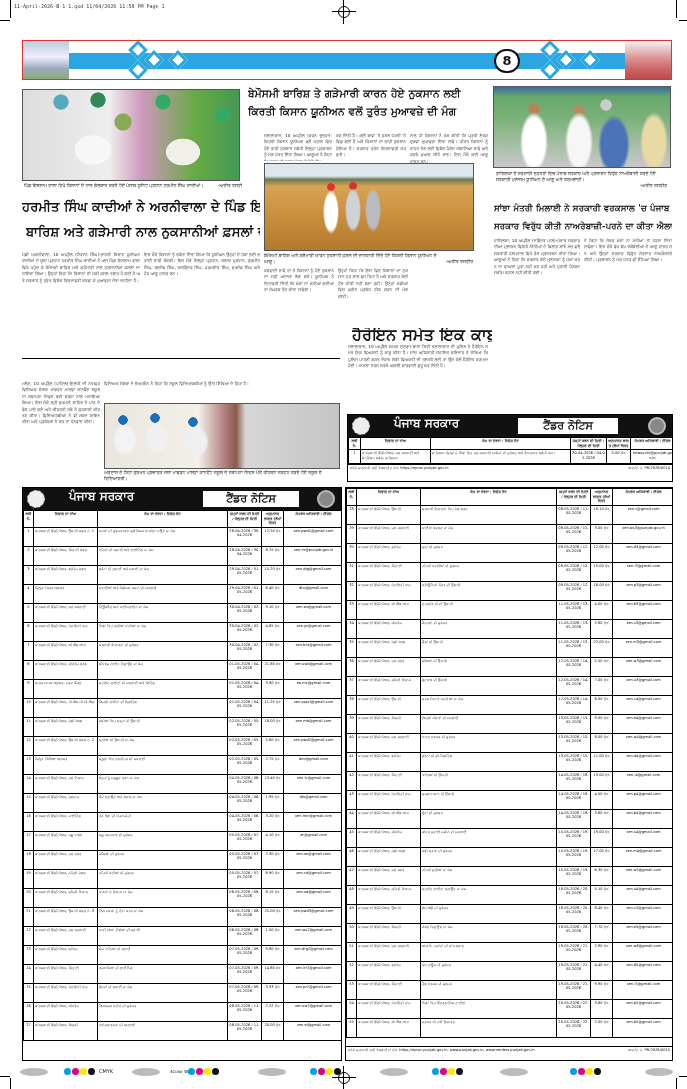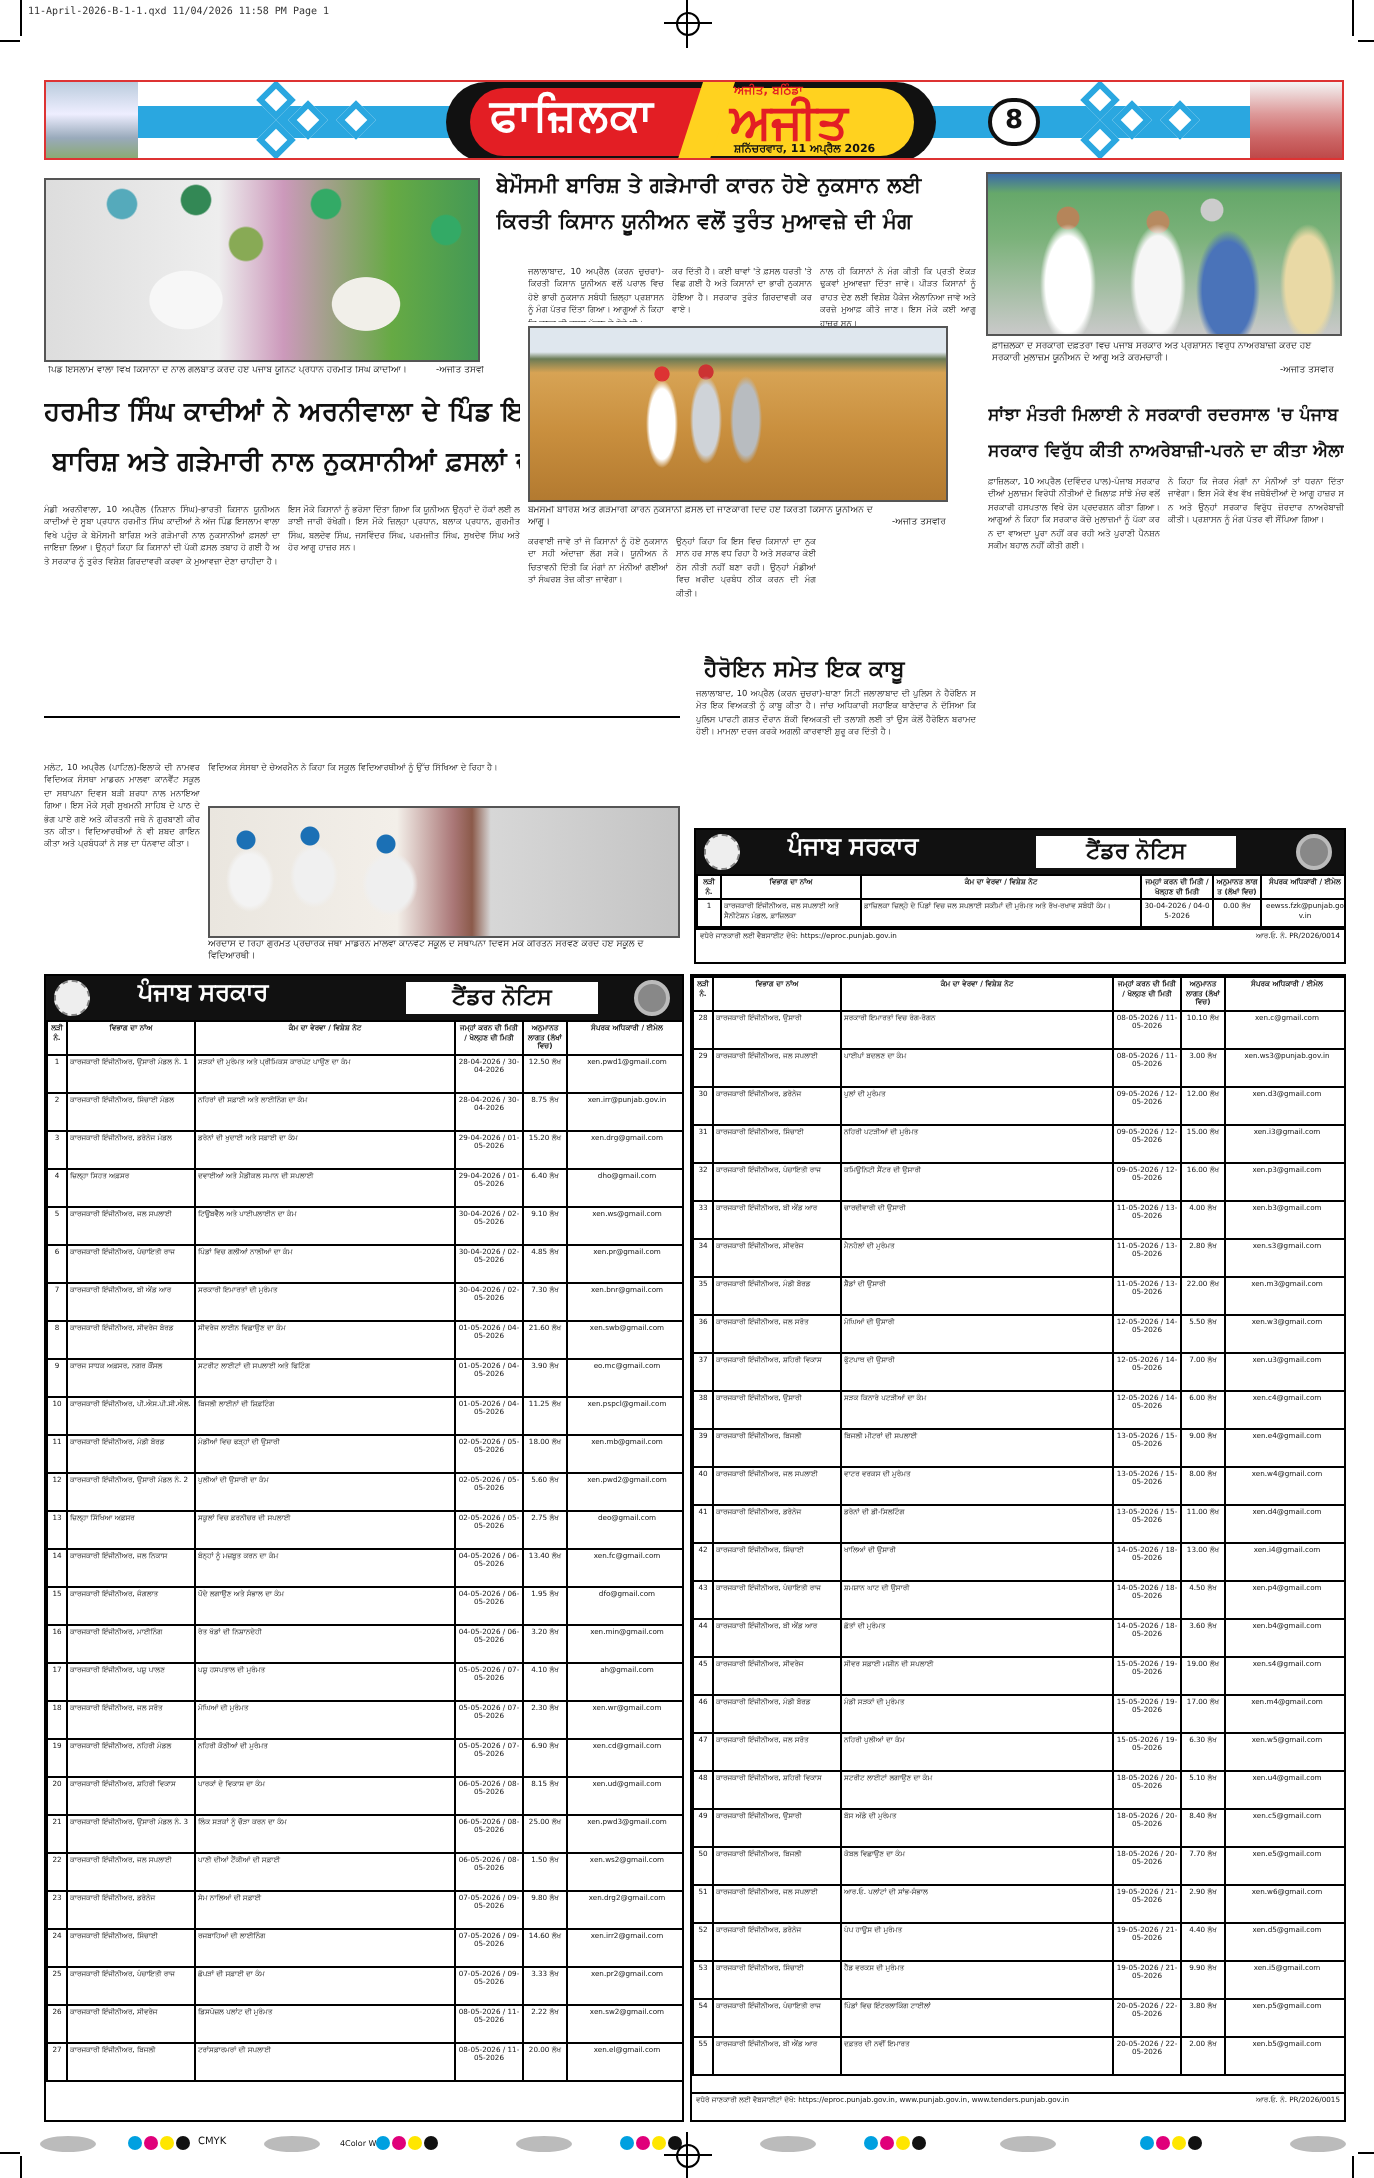--- a/index.html
+++ b/index.html
@@ -105,29 +105,20 @@
     <div class="diam" style="left:108px;top:2px"></div>
     <div class="diam" style="left:124px;top:12px"></div>
     <div class="diam" style="left:108px;top:22px"></div>
     <div class="diam" style="left:148px;top:12px"></div>
     <div class="diam" style="left:520px;top:2px"></div>
     <div class="diam" style="left:536px;top:12px"></div>
     <div class="diam" style="left:520px;top:22px"></div>
     <div class="diam" style="left:560px;top:12px"></div>
     <div class="pic left"></div>
     <div class="pic right"></div>
-    <div class="oval">
-      <div class="red"></div>
-        <div class="yel"></div>
-        <div class="slash"></div>
-      <div class="m-name">ਫਾਜ਼ਿਲਕਾ</div>
-      <div class="m-city">ਅਜੀਤ, ਬਠਿੰਡਾ</div>
-      <div class="m-brand">ਅਜੀਤ</div>
-      <div class="m-date">ਸ਼ਨਿੱਚਰਵਾਰ, 11 ਅਪ੍ਰੈਲ 2026</div>
-    </div>
     <div class="pageno">8</div>
   </div>
 
   <div class="photo ph1"></div>
   <div class="caption" style="left:24px;top:183px;width:190px;height:6px;white-space:nowrap">ਪਿੰਡ ਇਸਲਾਮ ਵਾਲਾ ਵਿਖੇ ਕਿਸਾਨਾਂ ਦੇ ਨਾਲ ਗੱਲਬਾਤ ਕਰਦੇ ਹੋਏ ਪੰਜਾਬ ਯੂਨਿਟ ਪ੍ਰਧਾਨ ਹਰਮੀਤ ਸਿੰਘ ਕਾਦੀਆਂ।</div>
   <div class="caption" style="left:218px;top:183px;width:24px;height:6px;white-space:nowrap">-ਅਜੀਤ ਤਸਵੀਰ</div>
   <div class="head" style="left:22px;top:198px;width:238px;font-size:13px;line-height:18px">ਹਰਮੀਤ ਸਿੰਘ ਕਾਦੀਆਂ ਨੇ ਅਰਨੀਵਾਲਾ ਦੇ ਪਿੰਡ ਇਸਲਾਮ ਵਾਲਾ ਵਿਖੇ</div>
   <div class="head" style="left:26px;top:223px;width:234px;font-size:13px;line-height:18px">ਬਾਰਿਸ਼ ਅਤੇ ਗੜੇਮਾਰੀ ਨਾਲ ਨੁਕਸਾਨੀਆਂ ਫ਼ਸਲਾਂ ਦਾ ਜਾਇਜ਼ਾ ਲਿਆ</div>
   <div class="body" style="left:22px;top:252px;width:118px;height:106px">ਮੰਡੀ ਅਰਨੀਵਾਲਾ, 10 ਅਪ੍ਰੈਲ (ਨਿਸ਼ਾਨ ਸਿੰਘ)-ਭਾਰਤੀ ਕਿਸਾਨ ਯੂਨੀਅਨ ਕਾਦੀਆਂ ਦੇ ਸੂਬਾ ਪ੍ਰਧਾਨ ਹਰਮੀਤ ਸਿੰਘ ਕਾਦੀਆਂ ਨੇ ਅੱਜ ਪਿੰਡ ਇਸਲਾਮ ਵਾਲਾ ਵਿਖੇ ਪਹੁੰਚ ਕੇ ਬੇਮੌਸਮੀ ਬਾਰਿਸ਼ ਅਤੇ ਗੜੇਮਾਰੀ ਨਾਲ ਨੁਕਸਾਨੀਆਂ ਫ਼ਸਲਾਂ ਦਾ ਜਾਇਜ਼ਾ ਲਿਆ। ਉਨ੍ਹਾਂ ਕਿਹਾ ਕਿ ਕਿਸਾਨਾਂ ਦੀ ਪੱਕੀ ਫ਼ਸਲ ਤਬਾਹ ਹੋ ਗਈ ਹੈ ਅਤੇ ਸਰਕਾਰ ਨੂੰ ਤੁਰੰਤ ਵਿਸ਼ੇਸ਼ ਗਿਰਦਾਵਰੀ ਕਰਵਾ ਕੇ ਮੁਆਵਜ਼ਾ ਦੇਣਾ ਚਾਹੀਦਾ ਹੈ।</div>
   <div class="body" style="left:144px;top:252px;width:116px;height:106px">ਇਸ ਮੌਕੇ ਕਿਸਾਨਾਂ ਨੂੰ ਭਰੋਸਾ ਦਿੱਤਾ ਗਿਆ ਕਿ ਯੂਨੀਅਨ ਉਨ੍ਹਾਂ ਦੇ ਹੱਕਾਂ ਲਈ ਲੜਾਈ ਜਾਰੀ ਰੱਖੇਗੀ। ਇਸ ਮੌਕੇ ਜ਼ਿਲ੍ਹਾ ਪ੍ਰਧਾਨ, ਬਲਾਕ ਪ੍ਰਧਾਨ, ਗੁਰਮੀਤ ਸਿੰਘ, ਬਲਦੇਵ ਸਿੰਘ, ਜਸਵਿੰਦਰ ਸਿੰਘ, ਪਰਮਜੀਤ ਸਿੰਘ, ਸੁਖਦੇਵ ਸਿੰਘ ਅਤੇ ਹੋਰ ਆਗੂ ਹਾਜ਼ਰ ਸਨ।</div>
@@ -136,27 +127,27 @@
   <div class="head" style="left:248px;top:86px;width:240px;font-size:10.5px;line-height:14px">ਬੇਮੌਸਮੀ ਬਾਰਿਸ਼ ਤੇ ਗੜੇਮਾਰੀ ਕਾਰਨ ਹੋਏ ਨੁਕਸਾਨ ਲਈ</div>
   <div class="body" style="left:264px;top:133px;width:68px;height:28px">ਜਲਾਲਾਬਾਦ, 10 ਅਪ੍ਰੈਲ (ਕਰਨ ਚੁਚਰਾ)-ਕਿਰਤੀ ਕਿਸਾਨ ਯੂਨੀਅਨ ਵਲੋਂ ਪਰਾਲ ਵਿਚ ਹੋਏ ਭਾਰੀ ਨੁਕਸਾਨ ਸਬੰਧੀ ਜ਼ਿਲ੍ਹਾ ਪ੍ਰਸ਼ਾਸਨ ਨੂੰ ਮੰਗ ਪੱਤਰ ਦਿੱਤਾ ਗਿਆ। ਆਗੂਆਂ ਨੇ ਕਿਹਾ ਕਿ ਕਣਕ ਦੀ ਫ਼ਸਲ ਪੱਕਣ ਦੇ ਨੇੜੇ ਸੀ।</div>
   <div class="body" style="left:336px;top:133px;width:70px;height:28px">ਕਰ ਦਿੱਤੀ ਹੈ। ਕਈ ਥਾਵਾਂ 'ਤੇ ਫ਼ਸਲ ਧਰਤੀ 'ਤੇ ਵਿਛ ਗਈ ਹੈ ਅਤੇ ਕਿਸਾਨਾਂ ਦਾ ਭਾਰੀ ਨੁਕਸਾਨ ਹੋਇਆ ਹੈ। ਸਰਕਾਰ ਤੁਰੰਤ ਗਿਰਦਾਵਰੀ ਕਰਵਾਏ।</div>
   <div class="body" style="left:410px;top:133px;width:78px;height:150px">ਨਾਲ ਹੀ ਕਿਸਾਨਾਂ ਨੇ ਮੰਗ ਕੀਤੀ ਕਿ ਪ੍ਰਤੀ ਏਕੜ ਢੁਕਵਾਂ ਮੁਆਵਜ਼ਾ ਦਿੱਤਾ ਜਾਵੇ। ਪੀੜਤ ਕਿਸਾਨਾਂ ਨੂੰ ਰਾਹਤ ਦੇਣ ਲਈ ਵਿਸ਼ੇਸ਼ ਪੈਕੇਜ ਐਲਾਨਿਆ ਜਾਵੇ ਅਤੇ ਕਰਜ਼ੇ ਮੁਆਫ਼ ਕੀਤੇ ਜਾਣ। ਇਸ ਮੌਕੇ ਕਈ ਆਗੂ ਹਾਜ਼ਰ ਸਨ।</div>
   <div class="photo ph2"></div>
   <div class="caption" style="left:264px;top:253px;width:180px;height:12px">ਬੇਮੌਸਮੀ ਬਾਰਿਸ਼ ਅਤੇ ਗੜੇਮਾਰੀ ਕਾਰਨ ਨੁਕਸਾਨੀ ਫ਼ਸਲ ਦੀ ਜਾਣਕਾਰੀ ਦਿੰਦੇ ਹੋਏ ਕਿਰਤੀ ਕਿਸਾਨ ਯੂਨੀਅਨ ਦੇ ਆਗੂ।</div>
   <div class="caption" style="left:446px;top:259px;width:30px;height:6px;white-space:nowrap">-ਅਜੀਤ ਤਸਵੀਰ</div>
   <div class="body" style="left:264px;top:268px;width:70px;height:64px">ਕਰਵਾਈ ਜਾਵੇ ਤਾਂ ਜੋ ਕਿਸਾਨਾਂ ਨੂੰ ਹੋਏ ਨੁਕਸਾਨ ਦਾ ਸਹੀ ਅੰਦਾਜ਼ਾ ਲੱਗ ਸਕੇ। ਯੂਨੀਅਨ ਨੇ ਚਿਤਾਵਨੀ ਦਿੱਤੀ ਕਿ ਮੰਗਾਂ ਨਾ ਮੰਨੀਆਂ ਗਈਆਂ ਤਾਂ ਸੰਘਰਸ਼ ਤੇਜ਼ ਕੀਤਾ ਜਾਵੇਗਾ।</div>
   <div class="body" style="left:338px;top:268px;width:70px;height:64px">ਉਨ੍ਹਾਂ ਕਿਹਾ ਕਿ ਇਸ ਵਿਚ ਕਿਸਾਨਾਂ ਦਾ ਨੁਕਸਾਨ ਹਰ ਸਾਲ ਵਧ ਰਿਹਾ ਹੈ ਅਤੇ ਸਰਕਾਰ ਕੋਈ ਠੋਸ ਨੀਤੀ ਨਹੀਂ ਬਣਾ ਰਹੀ। ਉਨ੍ਹਾਂ ਮੰਡੀਆਂ ਵਿਚ ਖ਼ਰੀਦ ਪ੍ਰਬੰਧ ਠੀਕ ਕਰਨ ਦੀ ਮੰਗ ਕੀਤੀ।</div>
 
-  <div class="head" style="left:352px;top:328px;width:140px;font-size:11px;line-height:14px">ਹੈਰੋਇਨ ਸਮੇਤ ਇਕ ਕਾਬੂ</div>
+  <div class="head" style="left:352px;top:328px;width:140px;font-size:16px;line-height:14px">ਹੈਰੋਇਨ ਸਮੇਤ ਇਕ ਕਾਬੂ</div>
   <div class="body" style="left:348px;top:344px;width:140px;height:52px">ਜਲਾਲਾਬਾਦ, 10 ਅਪ੍ਰੈਲ (ਕਰਨ ਚੁਚਰਾ)-ਥਾਣਾ ਸਿਟੀ ਜਲਾਲਾਬਾਦ ਦੀ ਪੁਲਿਸ ਨੇ ਹੈਰੋਇਨ ਸਮੇਤ ਇਕ ਵਿਅਕਤੀ ਨੂੰ ਕਾਬੂ ਕੀਤਾ ਹੈ। ਜਾਂਚ ਅਧਿਕਾਰੀ ਸਹਾਇਕ ਥਾਣੇਦਾਰ ਨੇ ਦੱਸਿਆ ਕਿ ਪੁਲਿਸ ਪਾਰਟੀ ਗਸ਼ਤ ਦੌਰਾਨ ਸ਼ੱਕੀ ਵਿਅਕਤੀ ਦੀ ਤਲਾਸ਼ੀ ਲਈ ਤਾਂ ਉਸ ਕੋਲੋਂ ਹੈਰੋਇਨ ਬਰਾਮਦ ਹੋਈ। ਮਾਮਲਾ ਦਰਜ ਕਰਕੇ ਅਗਲੀ ਕਾਰਵਾਈ ਸ਼ੁਰੂ ਕਰ ਦਿੱਤੀ ਹੈ।</div>
 
   <div class="photo ph3"></div>
   <div class="caption" style="left:496px;top:171px;width:175px;height:18px">ਫ਼ਾਜ਼ਿਲਕਾ ਦੇ ਸਰਕਾਰੀ ਦਫ਼ਤਰਾਂ ਵਿਚ ਪੰਜਾਬ ਸਰਕਾਰ ਅਤੇ ਪ੍ਰਸ਼ਾਸਨ ਵਿਰੁੱਧ ਨਾਅਰੇਬਾਜ਼ੀ ਕਰਦੇ ਹੋਏ ਸਰਕਾਰੀ ਮੁਲਾਜ਼ਮ ਯੂਨੀਅਨ ਦੇ ਆਗੂ ਅਤੇ ਕਰਮਚਾਰੀ।</div>
   <div class="caption" style="left:640px;top:183px;width:32px;height:6px;white-space:nowrap">-ਅਜੀਤ ਤਸਵੀਰ</div>
-  <div class="head" style="left:494px;top:202px;width:178px;font-size:8.5px;line-height:12px">ਸਾਂਝਾ ਮੰਤਰੀ ਮਿਲਾਈ ਨੇ ਸਰਕਾਰੀ ਰਦਰਸਾਲ 'ਚ ਪੰਜਾਬ</div>
+  <div class="head" style="left:494px;top:202px;width:178px;font-size:8.5px;line-height:12px">ਸਾਂਝਾ ਮੰਤਰੀ ਮਿਲਾਈ ਨੇ ਸਰਕਾਰੀ ਵਰਕਸਾਲ 'ਚ ਪੰਜਾਬ</div>
   <div class="head" style="left:494px;top:220px;width:178px;font-size:8.5px;line-height:12px">ਸਰਕਾਰ ਵਿਰੁੱਧ ਕੀਤੀ ਨਾਅਰੇਬਾਜ਼ੀ-ਪਰਨੇ ਦਾ ਕੀਤਾ ਐਲਾਨ</div>
   <div class="body" style="left:494px;top:238px;width:86px;height:160px">ਫ਼ਾਜ਼ਿਲਕਾ, 10 ਅਪ੍ਰੈਲ (ਦਵਿੰਦਰ ਪਾਲ)-ਪੰਜਾਬ ਸਰਕਾਰ ਦੀਆਂ ਮੁਲਾਜ਼ਮ ਵਿਰੋਧੀ ਨੀਤੀਆਂ ਦੇ ਖ਼ਿਲਾਫ਼ ਸਾਂਝੇ ਮੰਚ ਵਲੋਂ ਸਰਕਾਰੀ ਹਸਪਤਾਲ ਵਿਖੇ ਰੋਸ ਪ੍ਰਦਰਸ਼ਨ ਕੀਤਾ ਗਿਆ। ਆਗੂਆਂ ਨੇ ਕਿਹਾ ਕਿ ਸਰਕਾਰ ਕੱਚੇ ਮੁਲਾਜ਼ਮਾਂ ਨੂੰ ਪੱਕਾ ਕਰਨ ਦਾ ਵਾਅਦਾ ਪੂਰਾ ਨਹੀਂ ਕਰ ਰਹੀ ਅਤੇ ਪੁਰਾਣੀ ਪੈਨਸ਼ਨ ਸਕੀਮ ਬਹਾਲ ਨਹੀਂ ਕੀਤੀ ਗਈ।</div>
   <div class="body" style="left:584px;top:238px;width:88px;height:160px">ਨੇ ਕਿਹਾ ਕਿ ਜੇਕਰ ਮੰਗਾਂ ਨਾ ਮੰਨੀਆਂ ਤਾਂ ਧਰਨਾ ਦਿੱਤਾ ਜਾਵੇਗਾ। ਇਸ ਮੌਕੇ ਵੱਖ ਵੱਖ ਜਥੇਬੰਦੀਆਂ ਦੇ ਆਗੂ ਹਾਜ਼ਰ ਸਨ ਅਤੇ ਉਨ੍ਹਾਂ ਸਰਕਾਰ ਵਿਰੁੱਧ ਜ਼ੋਰਦਾਰ ਨਾਅਰੇਬਾਜ਼ੀ ਕੀਤੀ। ਪ੍ਰਸ਼ਾਸਨ ਨੂੰ ਮੰਗ ਪੱਤਰ ਵੀ ਸੌਂਪਿਆ ਗਿਆ।</div>
 
   <div class="rule" style="left:22px;top:358px;width:318px;height:1px"></div>
   <div class="body" style="left:22px;top:381px;width:78px;height:100px">ਮਲੋਟ, 10 ਅਪ੍ਰੈਲ (ਪਾਟਿਲ)-ਇਲਾਕੇ ਦੀ ਨਾਮਵਰ ਵਿਦਿਅਕ ਸੰਸਥਾ ਮਾਡਰਨ ਮਾਲਵਾ ਕਾਨਵੈਂਟ ਸਕੂਲ ਦਾ ਸਥਾਪਨਾ ਦਿਵਸ ਬੜੀ ਸ਼ਰਧਾ ਨਾਲ ਮਨਾਇਆ ਗਿਆ। ਇਸ ਮੌਕੇ ਸ੍ਰੀ ਸੁਖਮਨੀ ਸਾਹਿਬ ਦੇ ਪਾਠ ਦੇ ਭੋਗ ਪਾਏ ਗਏ ਅਤੇ ਕੀਰਤਨੀ ਜਥੇ ਨੇ ਗੁਰਬਾਣੀ ਕੀਰਤਨ ਕੀਤਾ। ਵਿਦਿਆਰਥੀਆਂ ਨੇ ਵੀ ਸ਼ਬਦ ਗਾਇਨ ਕੀਤਾ ਅਤੇ ਪ੍ਰਬੰਧਕਾਂ ਨੇ ਸਭ ਦਾ ਧੰਨਵਾਦ ਕੀਤਾ।</div>
   <div class="body" style="left:104px;top:381px;width:236px;height:20px">ਵਿਦਿਅਕ ਸੰਸਥਾ ਦੇ ਚੇਅਰਮੈਨ ਨੇ ਕਿਹਾ ਕਿ ਸਕੂਲ ਵਿਦਿਆਰਥੀਆਂ ਨੂੰ ਉੱਚ ਸਿੱਖਿਆ ਦੇ ਰਿਹਾ ਹੈ।</div>
   <div class="photo ph4"></div>
   <div class="caption" style="left:104px;top:470px;width:236px;height:12px">ਅਰਦਾਸ ਦੇ ਰਿਹਾ ਗੁਰਮਤ ਪ੍ਰਚਾਰਕ ਜਥਾ ਮਾਡਰਨ ਮਾਲਵਾ ਕਾਨਵੈਂਟ ਸਕੂਲ ਦੇ ਸਥਾਪਨਾ ਦਿਵਸ ਮੌਕੇ ਕੀਰਤਨ ਸਰਵਣ ਕਰਦੇ ਹੋਏ ਸਕੂਲ ਦੇ ਵਿਦਿਆਰਥੀ।</div>
 

